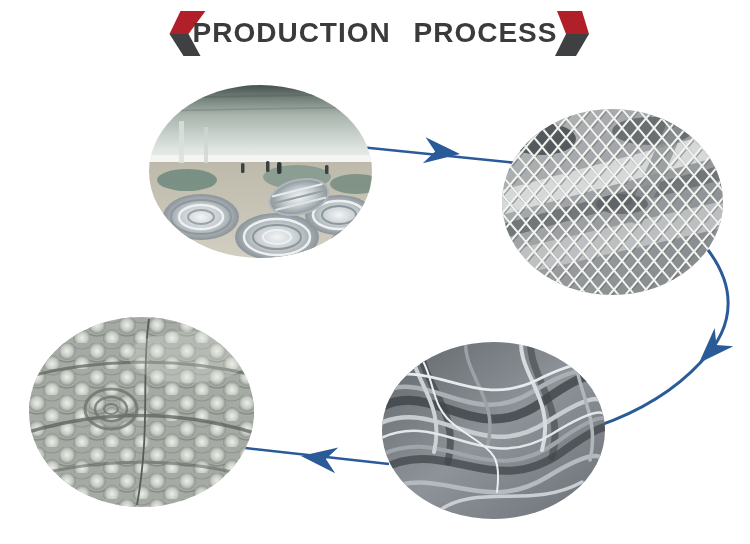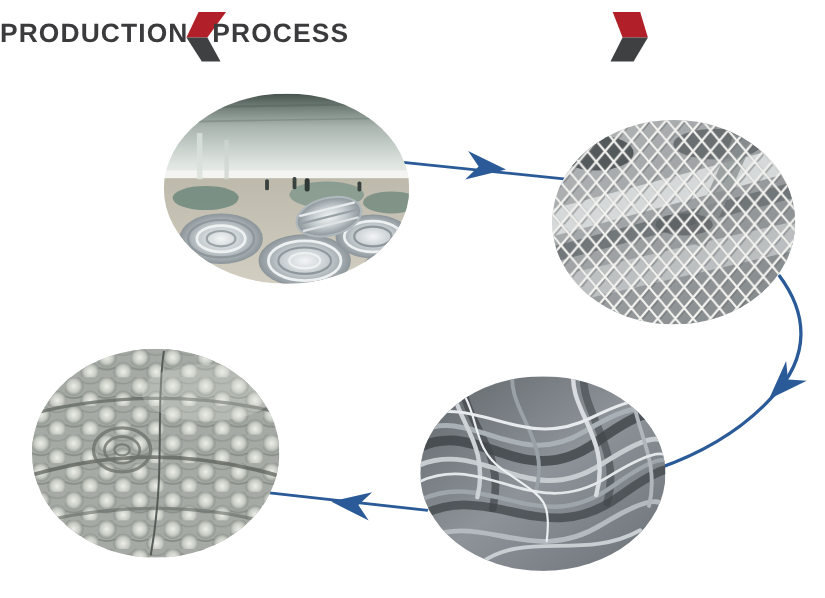--- a/index.html
+++ b/index.html
@@ -1,20 +1,20 @@
 <!DOCTYPE html>
 <html><head>
 <meta charset="utf-8">
 <style>
   html,body{margin:0;padding:0;background:#fff;}
   .stage{position:relative;width:750px;height:544px;background:#ffffff;overflow:hidden;
          font-family:"Liberation Sans","DejaVu Sans",sans-serif;}
   
-  .hdr-title{position:absolute;top:17px;left:0;width:100%;text-align:left;
-             font-size:24px;font-weight:700;color:#3b3b3d;letter-spacing:1px;word-spacing:14px;
+  .hdr-title{position:absolute;top:17px;left:0;width:100%;text-align:center;
+             font-size:28px;font-weight:700;color:#3b3b3d;letter-spacing:1px;word-spacing:14px;
              user-select:none;}
   .chev{position:absolute;top:11px;width:45px;height:47px;}
   .chev.left{left:165px;}
   .chev.right{left:545px;}
   
   .connectors{position:absolute;left:0;top:0;z-index:1;}
   
   .oval{position:absolute;border-radius:50%;overflow:hidden;z-index:2;margin:0;padding:0;}
   .oval svg{display:block;}
   .oval-a{left:149px;top:85px;width:223px;height:173px;}

